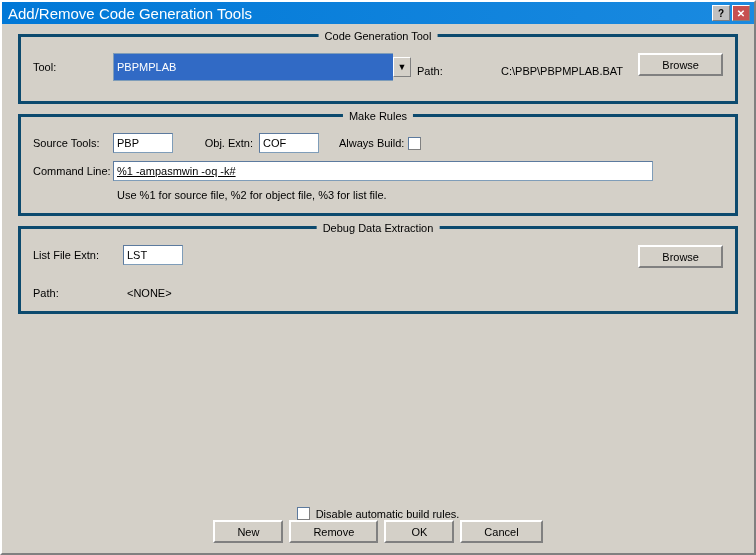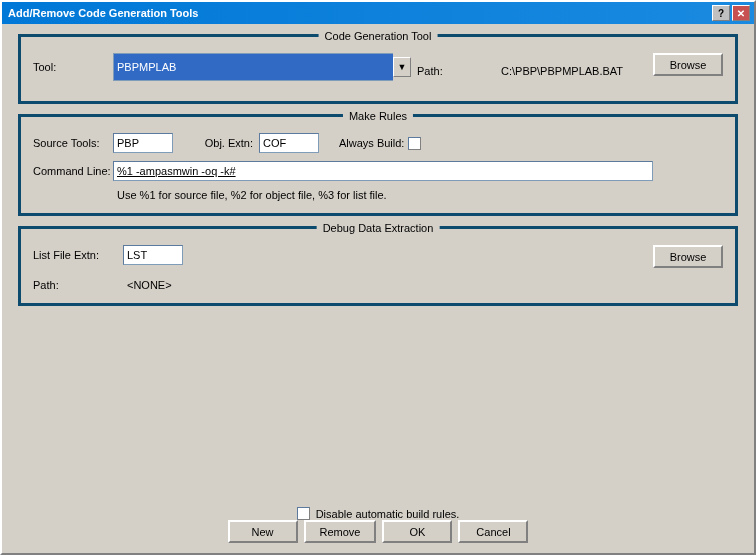--- a/index.html
+++ b/index.html
@@ -28,22 +28,22 @@
       height: 22px;
       display: flex;
       align-items: center;
       justify-content: space-between;
       padding: 0 4px 0 6px;
       flex-shrink: 0;
     }
 
     .title-bar-text {
       color: #fff;
-      font-size: 11px;
-      font-weight: bold;
+      font-size: 15px;
+      font-weight: normal;
       user-select: none;
     }
 
     .title-bar-controls {
       display: flex;
       gap: 2px;
     }
 
     .title-btn {
       width: 18px;
@@ -164,21 +164,21 @@
       font-size: 9px;
     }
 
     
     .win-btn {
       background: #d4d0c8;
       border: 2px solid #808080;
       border-top-color: #fff;
       border-left-color: #fff;
       height: 23px;
-      padding: 0 14px;
+      padding: 0 22px;
       font-size: 11px;
       font-family: "Tahoma", Arial, sans-serif;
       cursor: pointer;
       min-width: 70px;
       display: inline-flex;
       align-items: center;
       justify-content: center;
     }
 
     
@@ -291,21 +291,21 @@
         <input class="win-input win-input-wide" type="text" value="%1 -ampasmwin -oq -k#" style="">
       </div>
 
       <div class="hint-text" style="margin-left:84px;">Use %1 for source file, %2 for object file, %3 for list file.</div>
     </div>
 
     <div class="group-box">
       <span class="group-box-legend">Debug Data Extraction</span>
 
       <div style="display:flex; align-items:flex-start; justify-content:space-between;">
-        <div style="display:flex; flex-direction:column; gap:6px;justify-content:flex-end;">
+        <div style="display:flex; flex-direction:column; gap:14px;justify-content:flex-end;">
           <div class="form-row">
             <span class="form-label" style="min-width:90px;">List File Extn:</span>
             <input class="win-input win-input-small" type="text" value="LST" style="">
           </div>
           <div class="form-row">
             <span class="form-label" style="min-width:90px;">Path:</span>
             <span class="path-text">&lt;NONE&gt;</span>
           </div>
         </div>
         <button class="win-btn">Browse</button>

